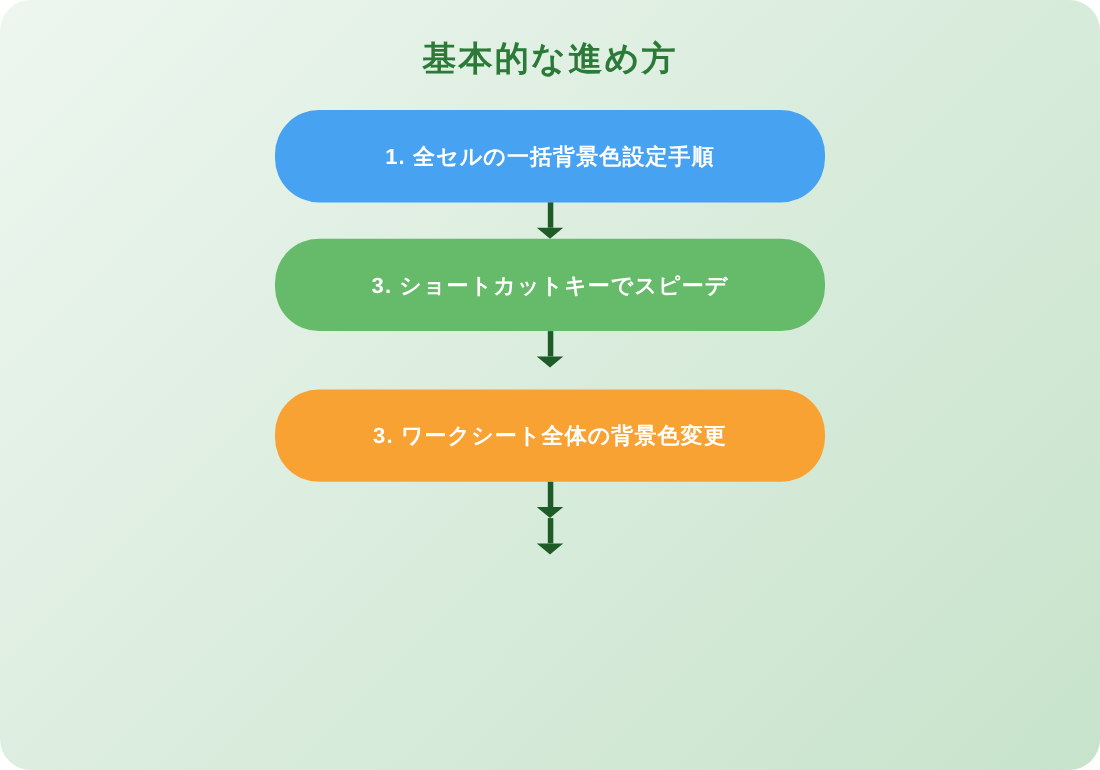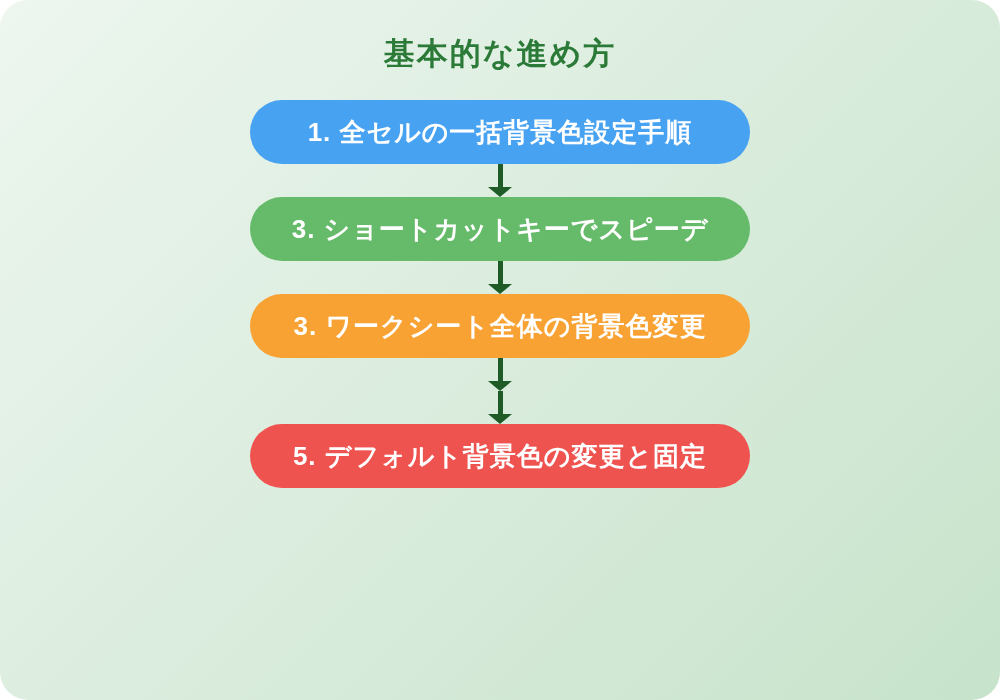--- a/index.html
+++ b/index.html
@@ -28,27 +28,27 @@
     color: var(--title-color, #2b7a38);
   }
   .flow {
     margin-top: 24px;
     display: flex;
     flex-direction: column;
     align-items: center;
   }
   .step {
     width: 500px;
-    height: 64px;
+    height: 84px;
     border-radius: 40px;
     display: flex;
     align-items: center;
     justify-content: center;
     color: var(--step-text-color, #ffffff);
-    font-size: 26px;
+    font-size: 20px;
     font-weight: bold;
     letter-spacing: 1px;
     white-space: nowrap;
   }
   .arrow {
     height: 33px;
     display: flex;
     flex-direction: column;
     align-items: center;
   }
@@ -80,29 +80,28 @@
       <div class="arrow-head"></div>
     </div>
 
     <div class="step" style="background: rgb(102, 187, 106);">3. ショートカットキーでスピーデ</div>
 
     <div class="arrow">
       <div class="arrow-line"></div>
       <div class="arrow-head"></div>
     </div>
 
-    <div class="step" style="background: rgb(249, 162, 52);">3. ワークシート全体の背景色変更</div>
+    <div class="step" style="background: rgb(249, 162, 52); margin-top: 20px;">3. ワークシート全体の背景色変更</div>
 
     <div class="arrow">
       <div class="arrow-line"></div>
       <div class="arrow-head"></div>
     </div>
 
 
     <div class="arrow">
       <div class="arrow-line"></div>
       <div class="arrow-head"></div>
     </div>
 
-    <div class="step" style="background: rgb(238, 83, 80);">5. デフォルト背景色の変更と固定</div>
 
   </div>
 </div>
 
 </body></html>

